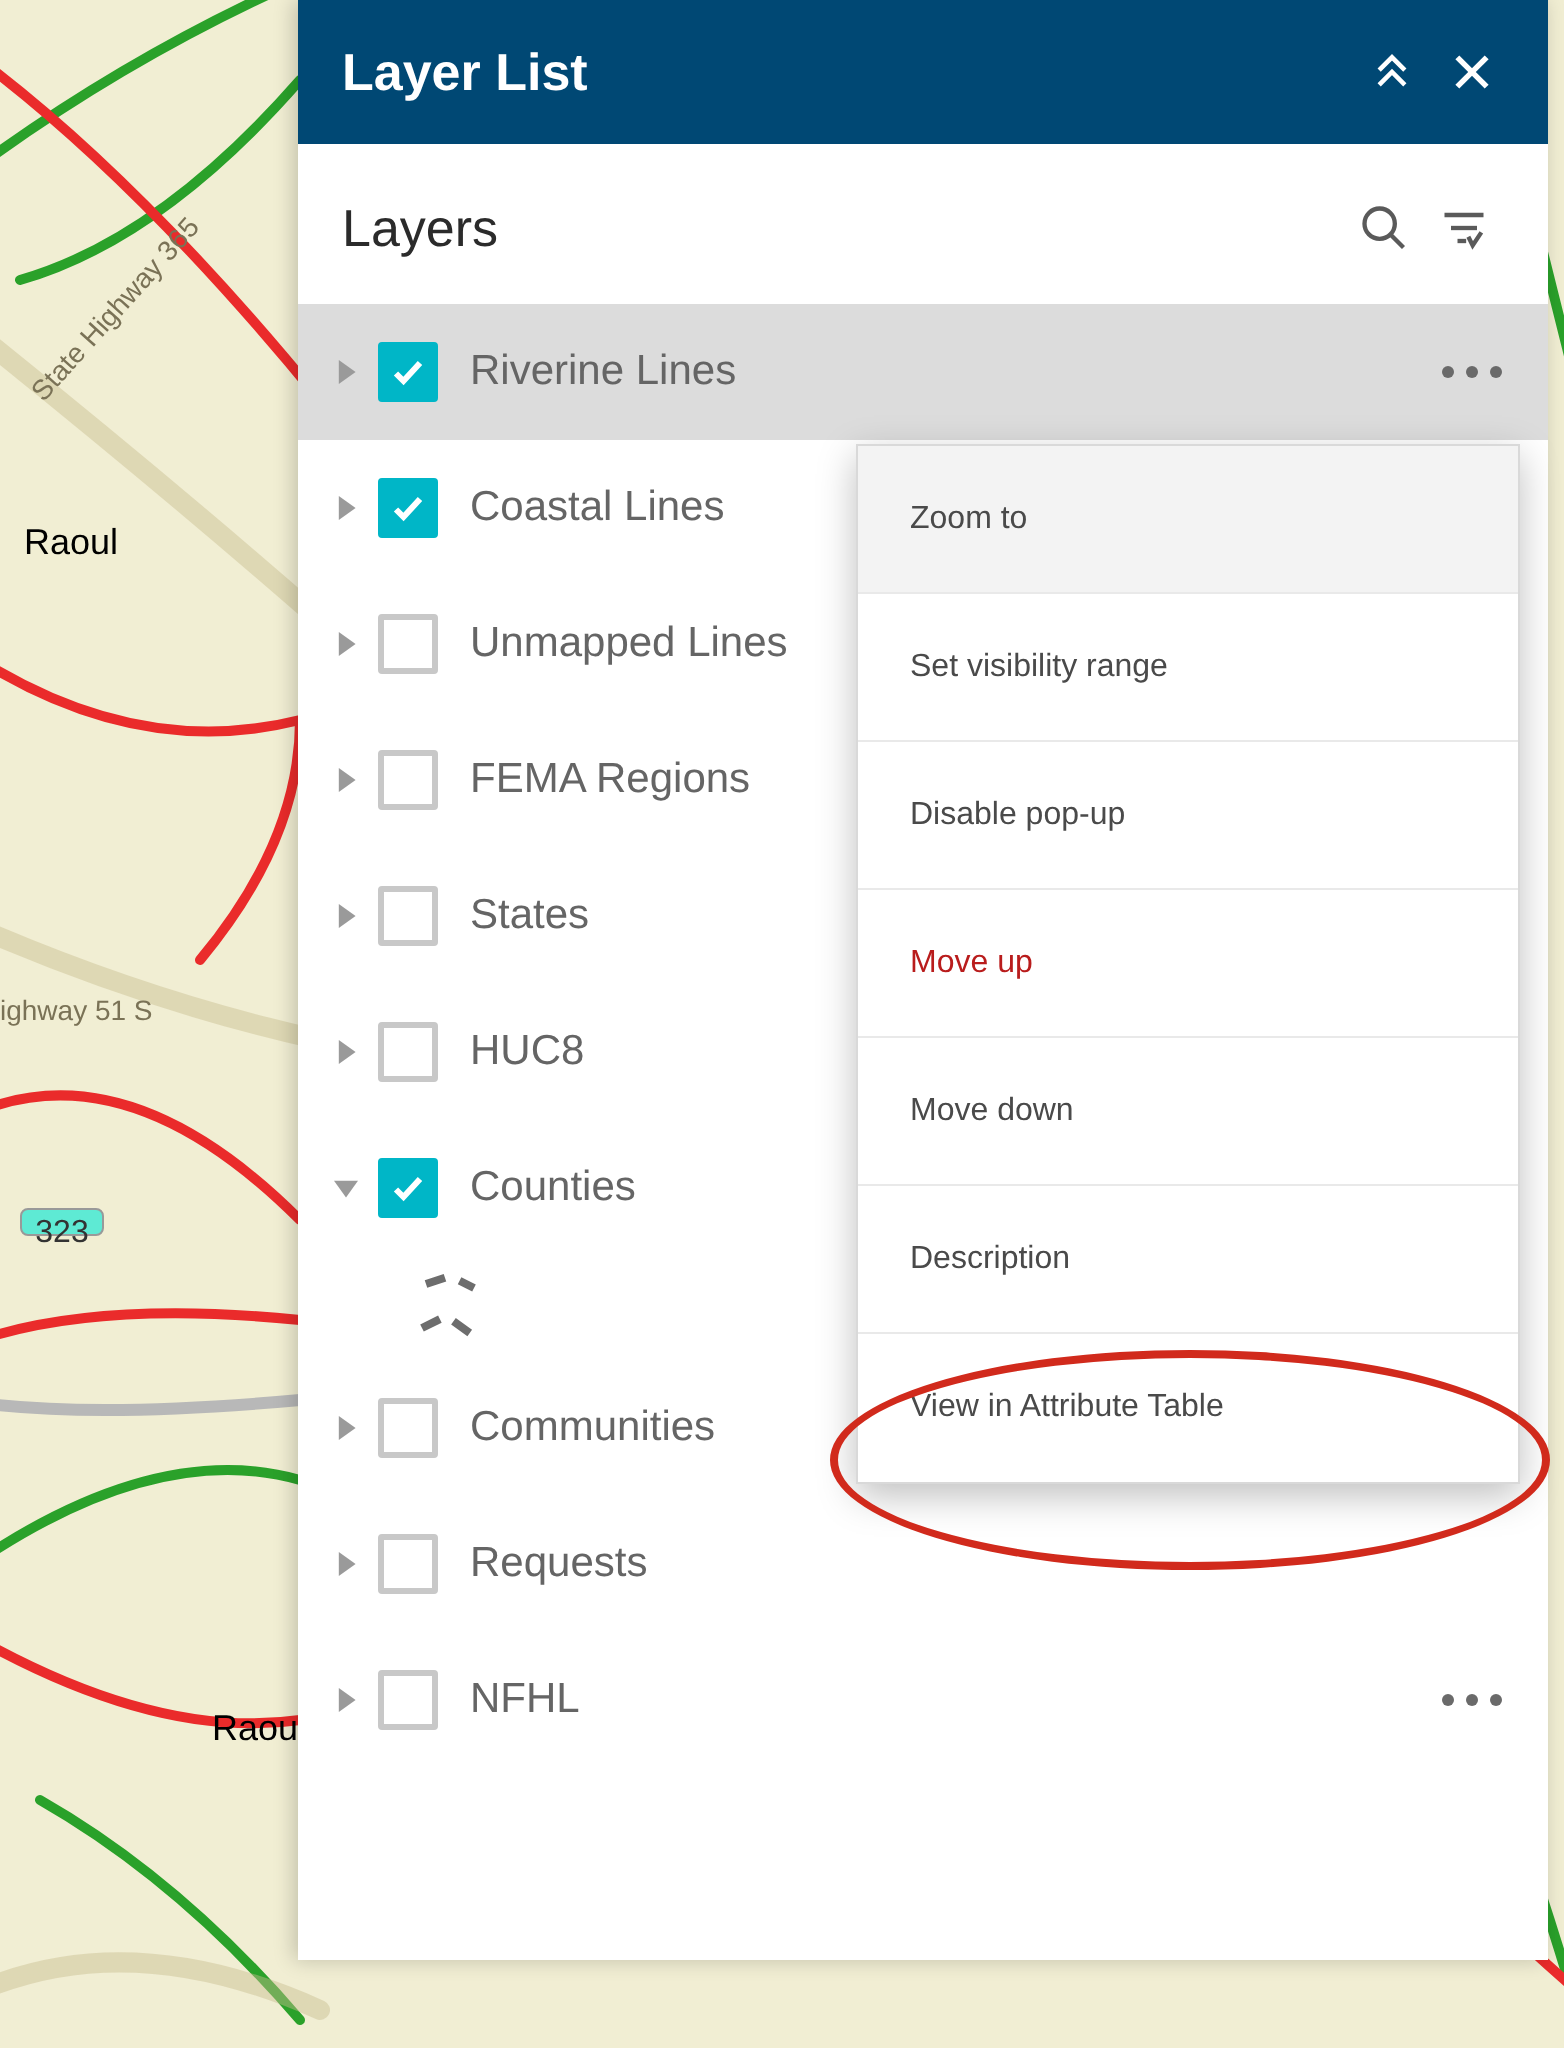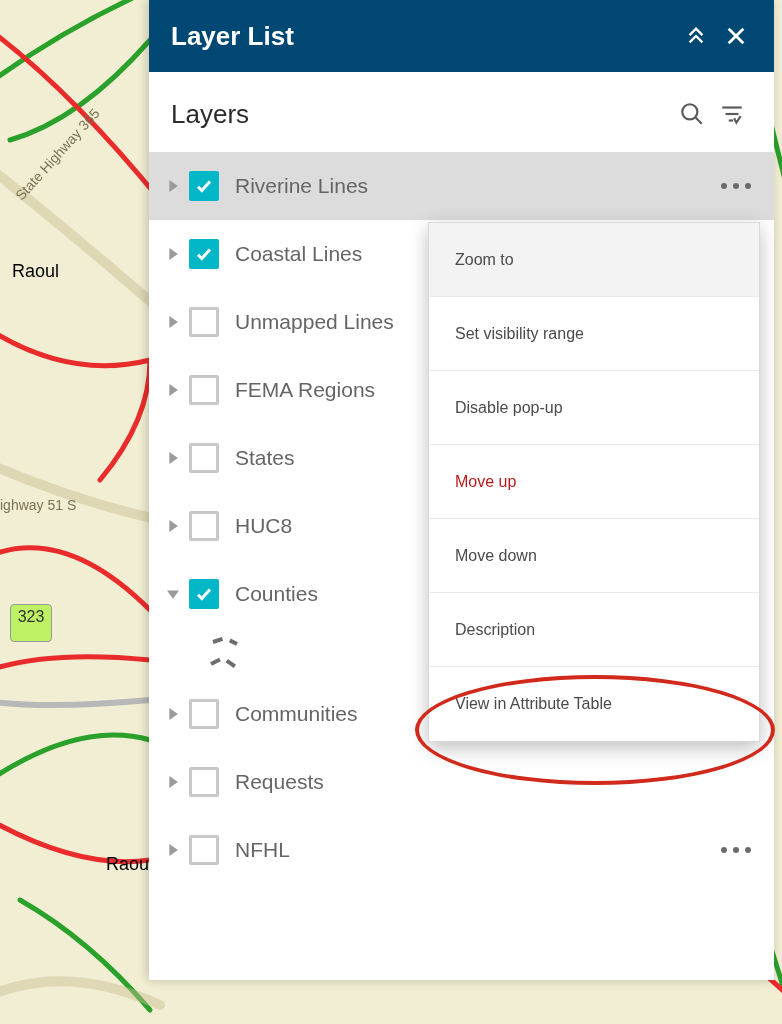--- a/index.html
+++ b/index.html
@@ -22,22 +22,22 @@
 
   .place-label {
     position: absolute;
     font-size: 18px;
     color: #000000;
     font-weight: 400;
   }
 
   .shield {
     position: absolute;
-    width: 42px; height: 38px;
-    background: #bef264;
+    width: 42px; height: 14px;
+    background: #5eead4;
     border: 1px solid #999;
     border-radius: 4px;
     font-size: 16px;
     line-height: 24px;
     text-align: center;
     color: #333;
   }
 
   
   .panel {

